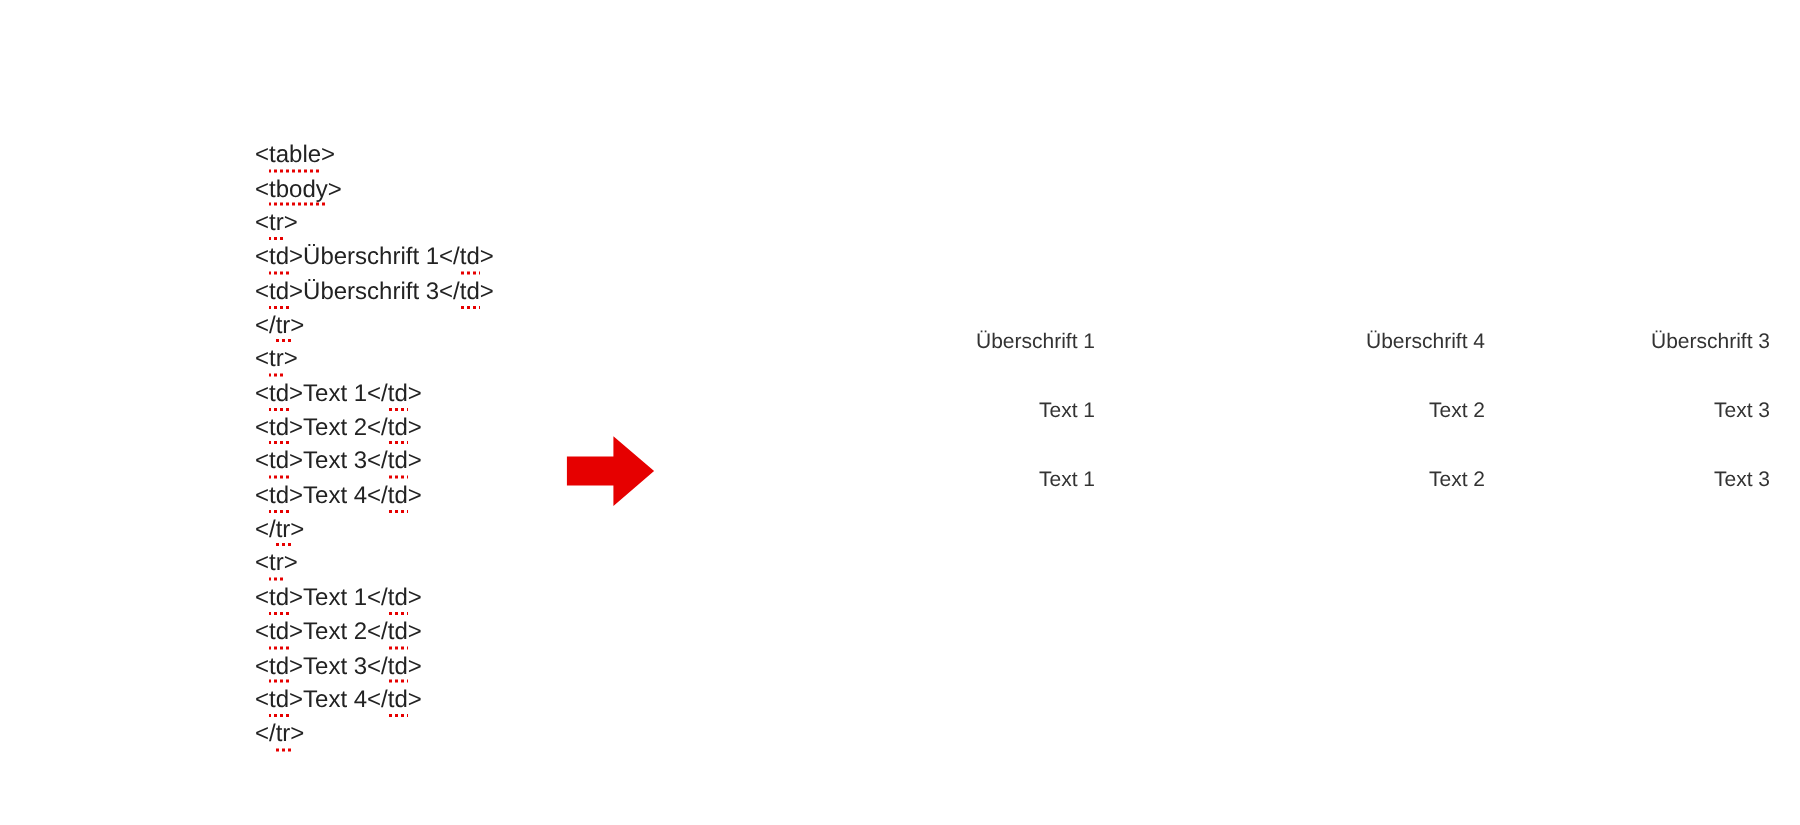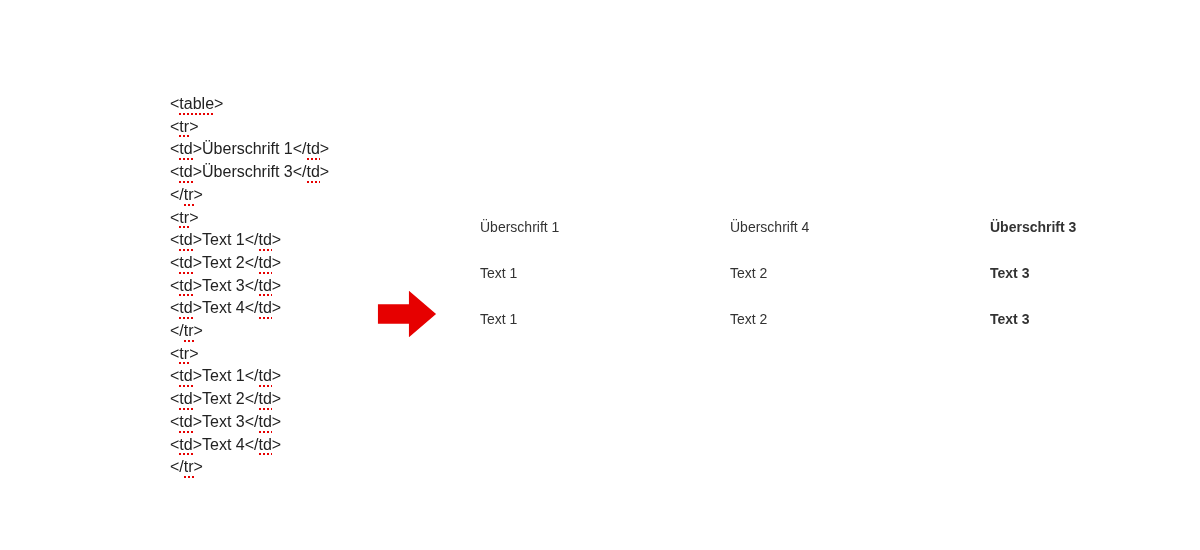--- a/index.html
+++ b/index.html
@@ -54,42 +54,43 @@
     width: 700px;
     font-size: 14px;
     color: #333333;
     border-collapse: separate;
     border-spacing: 0;
   }
   .rendered td {
     padding: 0;
     height: 46px;
     vertical-align: middle;
-    text-align: left;
+    text-align: right;
   }
   .rendered td.col-a { width: 250px; }
   .rendered td.col-b { width: 260px; }
-  .rendered td.col-c { width: 190px; font-weight: bold; }
+  .rendered td.col-c { width: 190px; }
   
   .arrow {
     position: absolute;
     left: 376px;
     top: 283px;
     width: 62px;
     height: 62px;
   }
   .arrow svg { display: block; }
 </style>
 </head>
 <body>
 
 <div class="stage">
 
   <div class="code-block" id="code-block">
       <span class="code-line">&lt;<span class="tagname">table</span>&gt;</span>
+      <span class="code-line">&lt;<span class="tagname">tbody</span>&gt;</span>
       <span class="code-line">&lt;<span class="tagname">tr</span>&gt;</span>
       <span class="code-line">&lt;<span class="tagname">td</span>&gt;Überschrift 1&lt;/<span class="tagname">td</span>&gt;</span>
       <span class="code-line">&lt;<span class="tagname">td</span>&gt;Überschrift 3&lt;/<span class="tagname">td</span>&gt;</span>
       <span class="code-line">&lt;/<span class="tagname">tr</span>&gt;</span>
       <span class="code-line">&lt;<span class="tagname">tr</span>&gt;</span>
       <span class="code-line">&lt;<span class="tagname">td</span>&gt;Text 1&lt;/<span class="tagname">td</span>&gt;</span>
       <span class="code-line">&lt;<span class="tagname">td</span>&gt;Text 2&lt;/<span class="tagname">td</span>&gt;</span>
       <span class="code-line">&lt;<span class="tagname">td</span>&gt;Text 3&lt;/<span class="tagname">td</span>&gt;</span>
       <span class="code-line">&lt;<span class="tagname">td</span>&gt;Text 4&lt;/<span class="tagname">td</span>&gt;</span>
       <span class="code-line">&lt;/<span class="tagname">tr</span>&gt;</span>

